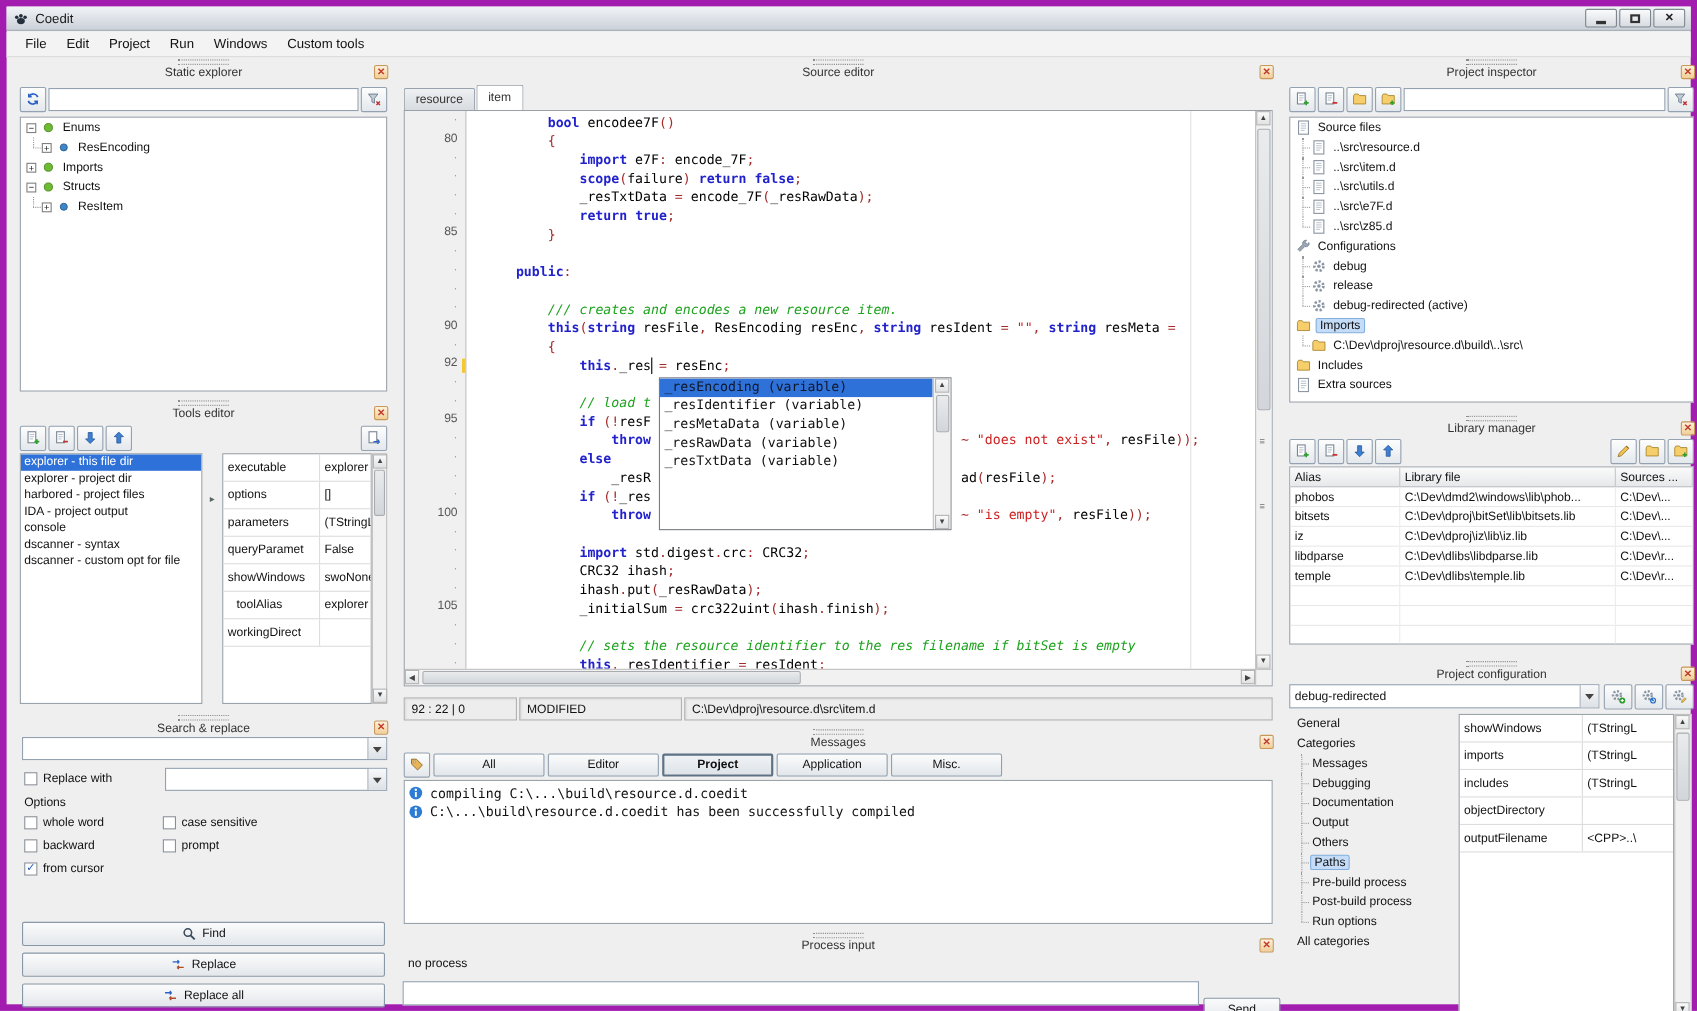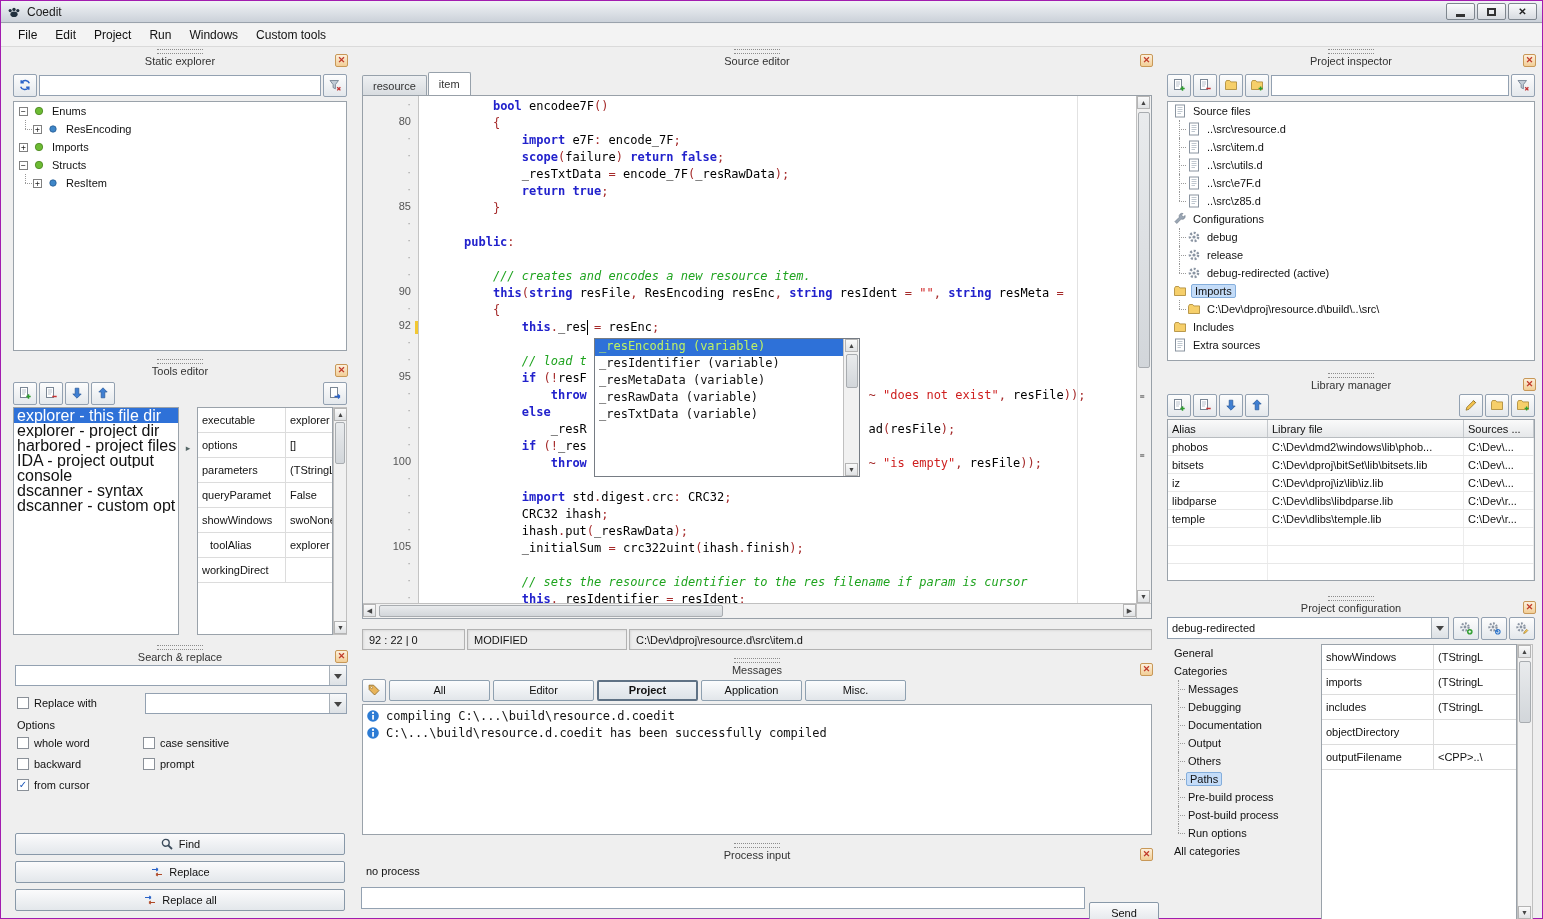--- a/index.html
+++ b/index.html
@@ -1,21 +1,21 @@
 <!DOCTYPE html>
 <html><head>
 <meta charset="utf-8">
 <style>
   * { box-sizing: border-box; }
   html,body { margin:0; padding:0; }
   body {
     width:1543px; height:919px; position:relative; overflow:hidden;
     background:#EFEFEF; font:12px "Liberation Sans", sans-serif; color:#111;
   }
-  .window { position:absolute; inset:0; border:1px solid #a21caf;text-decoration:underline; }
+  .window { position:absolute; inset:0; border:6px solid #a21caf;text-decoration:underline; }
 
   
   .titlebar { position:absolute; left:0; top:0; right:0; height:22px;
     background:linear-gradient(#F1F3F6,#CBD1D9); border-bottom:1px solid #9AA2AC;
     display:flex; align-items:center; padding-left:6px; }
   .apptitle { margin-left:6px; color:#1A1A1A; }
   .winbtns { position:absolute; right:5px; top:2px; display:flex; gap:2px; }
   .wbtn { width:29px; height:17px; border:1px solid #7E868E; border-radius:2px;
     background:linear-gradient(#FAFBFC,#D7DBE0); display:flex; align-items:center; justify-content:center; }
   .g-min { width:9px; height:3px; background:#333; margin-top:7px; }
@@ -49,21 +49,21 @@
   .tl::before { content:''; position:absolute; left:6px; top:0; height:18px; border-left:1px dotted #999; }
   .tl.end::before { height:9px; }
   .tl::after { content:''; position:absolute; left:6px; top:9px; width:7px; border-top:1px dotted #999; }
   .exp { width:9px; height:9px; border:1px solid #808080; background:#fff;
     font:8px/8px "DejaVu Sans Mono",monospace; text-align:center; color:#222; margin-right:4px; flex:0 0 auto; }
   .trow .ic { margin-right:4px; }
   .tlabel { padding:0 2px; }
   .trow.sel > .tlabel { background:#C4DCF8; border:1px solid #84AEDC; border-radius:2px; padding:0 3px; }
 
   
-  .lrow { height:15px; line-height:15px; font-size:16px; padding:0 3px; white-space:nowrap; overflow:hidden; }
+  .lrow { height:15px; line-height:15px; font-size:11px; padding:0 3px; white-space:nowrap; overflow:hidden; }
   .lrow.sel { background:#2E71D8; color:#fff; }
 
   
   .pgrid { position:absolute; background:#fff; border:1px solid #9AA2AA; overflow:hidden; }
   .prow { display:flex; height:25px; border-bottom:1px solid #DCDCDC; align-items:stretch; font-size:11px; }
   .pkey { padding:0 4px; border-right:1px solid #DCDCDC; overflow:hidden; white-space:nowrap; display:flex; align-items:center; flex:0 0 auto; }
   .pval { flex:1; padding:0 4px; overflow:hidden; white-space:nowrap; display:flex; align-items:center; }
 
   
   .sb { position:absolute; background:#F1F1F1; border:1px solid #C0C0C0; }
@@ -99,21 +99,21 @@
     border-left:1px solid #C0C0C0; border-top:1px solid #C0C0C0; }
   .statusbar { position:absolute; left:4px; right:4px; height:21px; display:flex; gap:2px; }
   .scell { border:1px solid #B2B2B2; background:#EDEDED; display:flex; align-items:center; padding:0 6px;
     font-size:11px; box-shadow:inset 1px 1px 2px rgba(0,0,0,0.08); white-space:nowrap; overflow:hidden; }
 
   
   .popup { position:absolute; left:593px; top:337px; width:266px; height:139px; background:#fff;
     border:1px solid #767C84; z-index:40; }
   .pitems { position:absolute; left:0; top:0; right:16px; bottom:0; overflow:hidden; }
   .pitem { height:17px; line-height:17px; font:12px "DejaVu Sans Mono",monospace; padding-left:4px; white-space:nowrap; }
-  .pitem.sel { background:#2E71D8; color:#bef264; }
+  .pitem.sel { background:#2E71D8; color:#0f172a; }
 
   
   .fbtn { width:101px; height:21px; border:1px solid #8EA0B0; border-radius:2px;
     background:linear-gradient(#FBFCFD,#E2E6EA); font-size:11px; display:flex; align-items:center; justify-content:center; }
   .fbtn.active { border:2px solid #5F7285; font-weight:bold; background:linear-gradient(#F0F3F6,#DDE3E8); }
   .mrow { display:flex; align-items:center; height:17px; font:12px "DejaVu Sans Mono",monospace;
     padding-left:3px; white-space:nowrap; }
   .mrow .ic { margin-right:6px; }
 
   
@@ -495,41 +495,41 @@
             <div class="cl"><span class="tk-t">        </span><span class="tk-k">else</span></div>
             <div class="cl"><span class="tk-t">            _resR</span><span class="tk-t">                                       </span><span class="tk-t">ad</span><span class="tk-y">(</span><span class="tk-t">resFile</span><span class="tk-y">);</span></div>
             <div class="cl"><span class="tk-t">        </span><span class="tk-k">if</span><span class="tk-t"> </span><span class="tk-y">(!</span><span class="tk-t">_res</span></div>
             <div class="cl"><span class="tk-t">            </span><span class="tk-k">throw</span><span class="tk-t">                                       </span><span class="tk-y">~</span><span class="tk-t"> </span><span class="tk-s">"is empty"</span><span class="tk-y">,</span><span class="tk-t"> resFile</span><span class="tk-y">));</span></div>
             <div class="cl"></div>
             <div class="cl"><span class="tk-t">        </span><span class="tk-k">import</span><span class="tk-t"> std</span><span class="tk-y">.</span><span class="tk-t">digest</span><span class="tk-y">.</span><span class="tk-t">crc</span><span class="tk-y">:</span><span class="tk-t"> CRC32</span><span class="tk-y">;</span></div>
             <div class="cl"><span class="tk-t">        CRC32 ihash</span><span class="tk-y">;</span></div>
             <div class="cl"><span class="tk-t">        ihash</span><span class="tk-y">.</span><span class="tk-t">put</span><span class="tk-y">(</span><span class="tk-t">_resRawData</span><span class="tk-y">);</span></div>
             <div class="cl"><span class="tk-t">        _initialSum </span><span class="tk-y">=</span><span class="tk-t"> crc322uint</span><span class="tk-y">(</span><span class="tk-t">ihash</span><span class="tk-y">.</span><span class="tk-t">finish</span><span class="tk-y">);</span></div>
             <div class="cl"></div>
-            <div class="cl"><span class="tk-t">        </span><span class="tk-c">// sets the resource identifier to the res filename if param is cursor</span></div>
+            <div class="cl"><span class="tk-t">        </span><span class="tk-c">// sets the resource identifier to the res filename if bitSet is empty</span></div>
             <div class="cl"><span class="tk-t">        </span><span class="tk-k">this</span><span class="tk-y">.</span><span class="tk-t">_resIdentifier </span><span class="tk-y">=</span><span class="tk-t"> resIdent</span><span class="tk-y">;</span></div>
           </div>
       </div>
       <div class="sb" style="right:0;top:0;bottom:15px;width:15px;border:none;border-left:1px solid #C0C0C0">
         <span class="ar" style="top:0;left:0">▲</span>
         <span class="th" style="top:16px;left:1px;right:1px;height:256px"></span>
         <span class="smark" style="top:297px">≡</span>
         <span class="smark" style="top:356px">≡</span>
         <span class="ar" style="bottom:0;left:0">▼</span>
       </div>
       <div class="sb" style="left:0;right:15px;bottom:0;height:15px;border:none;border-top:1px solid #C0C0C0">
         <span class="ar" style="left:0;top:0">◀</span>
         <span class="th" style="left:16px;top:1px;bottom:1px;width:344px"></span>
         <span class="ar" style="right:0;top:0">▶</span>
       </div>
       <div class="ed-corner"></div>
     </div>
     <div class="statusbar" style="top:582px">
       <span class="scell" style="width:103px">92 : 22 | 0</span>
-      <span class="scell" style="width:160px">MODIFIED</span>
+      <span class="scell" style="width:148px">MODIFIED</span>
       <span class="scell" style="flex:1">C:\Dev\dproj\resource.d\src\item.d</span>
     </div>
   </div>
 
   <div class="panel" style="left:357px;top:655px;width:798px;height:183px">
     <div class="phead">
       <span class="grip"></span>
       <span class="ptitle">Messages</span>
       <span class="pclose">✕</span>
     </div>

